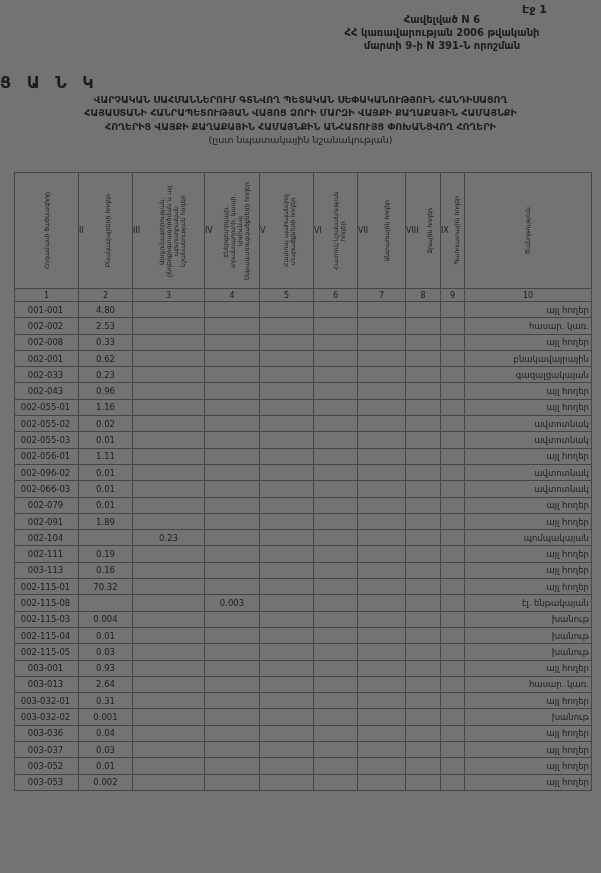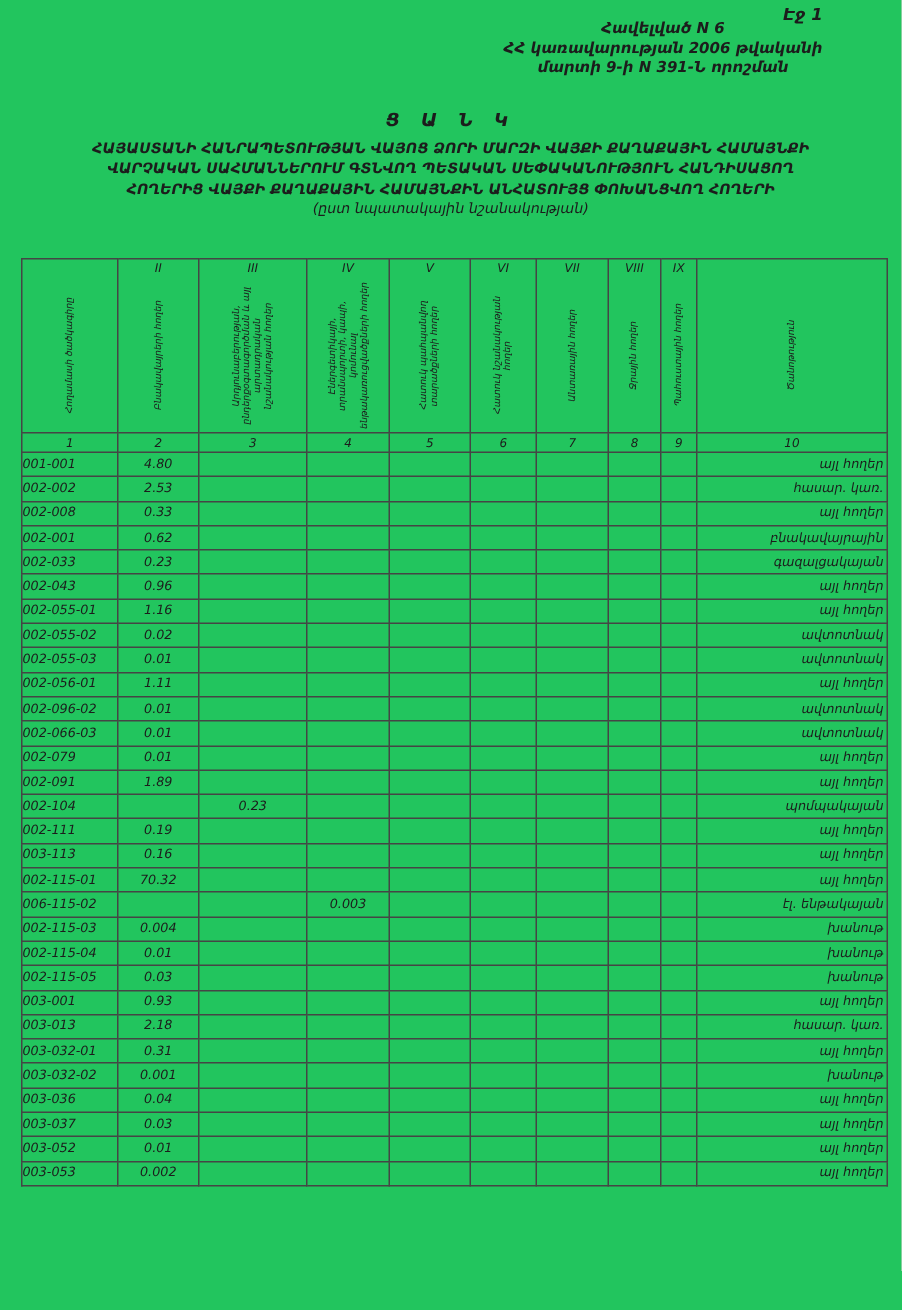--- a/index.html
+++ b/index.html
@@ -1,89 +1,88 @@
 <!DOCTYPE html>
 <html><head>
 <meta charset="utf-8">
 <style>
   html,body { margin:0; padding:0; background:#d8d8d4; }
   .page {
     position:relative;
     width:601px; height:873px;
     margin:0 auto;
-    background:#22c55e;
+    background:#737373;
     font-family:"DejaVu Sans", sans-serif;
     color:#1c1c1c;
     overflow:hidden;
-    font-style:italic;
   }
   .page-number {
     position:absolute; top:3px; left:522px;
     font-size:11px; font-weight:bold;
   }
   .appendix {
     position:absolute; top:13px; left:276px; width:332px;
     text-align:center; font-size:10px; font-weight:bold; line-height:1.3;
   }
   .doc-title {
     position:absolute; top:73px; left:0; width:100%;
-    text-align:center; font-size:12px; font-weight:bold; letter-spacing:5px;
+    font-size:16px; font-weight:bold; letter-spacing:5px;
   }
   .main-title {
     position:absolute; top:93px; left:18px; right:18px;
     text-align:center; font-size:9.5px; font-weight:bold; line-height:1.4;
   }
   .main-title .subtitle { font-weight:normal; }
   table.land {
     position:absolute; top:172px; left:14px;
     width:578px;
     border-collapse:collapse; table-layout:fixed;
     background:transparent;
   }
   table.land th, table.land td {
     border:1px solid #454545;
     font-weight:normal;
     overflow:hidden;
   }
   tr.header-row th { height:115px; vertical-align:top; padding:0; }
-  .hcell { display:flex; flex-direction:column; align-items:center; height:115px;justify-content:center; }
+  .hcell { display:flex; flex-direction:row; align-items:center; height:115px;justify-content:center; }
   .roman { height:12px; font-size:8px; line-height:12px; text-align:center; flex:0 0 auto; }
   .vertwrap { flex:1 1 auto; display:flex; align-items:center; justify-content:center; overflow:hidden; width:100%; }
   .vert {
     writing-mode:vertical-rl;
     transform:rotate(180deg);
     font-size:6.2px; line-height:1.15;
     max-height:100px;
     text-align:center;
     white-space:normal;
   }
   tr.num-row td { height:12px; font-size:8px; text-align:center; padding:0; }
   tbody tr td { height:15.3px; font-size:8.5px; padding:0 2px; }
-  td.code-cell  { text-align:left; padding-left:0; }
+  td.code-cell  { text-align:center; padding-left:0; }
   td.value-cell { text-align:center; }
   td.note-cell  { text-align:right; }
 </style>
 </head>
 <body>
 
 <div class="page">
 
   <div class="page-number">Էջ 1</div>
 
   <div class="appendix">
     <div>Հավելված N 6</div>
     <div>ՀՀ կառավարության 2006 թվականի</div>
     <div>մարտի 9-ի N 391-Ն որոշման</div>
   </div>
 
   <div class="doc-title">Ց Ա Ն Կ</div>
 
   <div class="main-title">
+    <div>ՎԱՐՉԱԿԱՆ ՍԱՀՄԱՆՆԵՐՈՒՄ ԳՏՆՎՈՂ ՊԵՏԱԿԱՆ ՍԵՓԱԿԱՆՈՒԹՅՈՒՆ ՀԱՆԴԻՍԱՑՈՂ</div>
     <div>ՀԱՅԱՍՏԱՆԻ ՀԱՆՐԱՊԵՏՈՒԹՅԱՆ ՎԱՅՈՑ ՁՈՐԻ ՄԱՐԶԻ ՎԱՅՔԻ ՔԱՂԱՔԱՅԻՆ ՀԱՄԱՅՆՔԻ</div>
-    <div>ՎԱՐՉԱԿԱՆ ՍԱՀՄԱՆՆԵՐՈՒՄ ԳՏՆՎՈՂ ՊԵՏԱԿԱՆ ՍԵՓԱԿԱՆՈՒԹՅՈՒՆ ՀԱՆԴԻՍԱՑՈՂ</div>
     <div>ՀՈՂԵՐԻՑ ՎԱՅՔԻ ՔԱՂԱՔԱՅԻՆ ՀԱՄԱՅՆՔԻՆ ԱՆՀԱՏՈՒՅՑ ՓՈԽԱՆՑՎՈՂ ՀՈՂԵՐԻ</div>
     <div class="subtitle">(ըստ նպատակային նշանակության)</div>
   </div>
 
   <table class="land">
     <colgroup>
       <col style="width:64px">
         <col style="width:54px">
         <col style="width:72px">
       <col style="width:55px">
@@ -401,21 +400,21 @@
           <td class="value-cell"></td>
           <td class="value-cell"></td>
           <td class="value-cell"></td>
           <td class="value-cell"></td>
           <td class="value-cell"></td>
           <td class="value-cell"></td>
           <td class="value-cell"></td>
           <td class="note-cell">այլ հողեր</td>
         </tr>
         <tr>
-          <td class="code-cell">006-115-02</td>
+          <td class="code-cell">002-115-08</td>
           <td class="value-cell"></td>
           <td class="value-cell"></td>
           <td class="value-cell">0.003</td>
           <td class="value-cell"></td>
           <td class="value-cell"></td>
           <td class="value-cell"></td>
           <td class="value-cell"></td>
           <td class="value-cell"></td>
           <td class="note-cell">էլ. ենթակայան</td>
         </tr>
@@ -462,21 +461,21 @@
           <td class="value-cell"></td>
           <td class="value-cell"></td>
           <td class="value-cell"></td>
           <td class="value-cell"></td>
           <td class="value-cell"></td>
           <td class="value-cell"></td>
           <td class="note-cell">այլ հողեր</td>
         </tr>
         <tr>
           <td class="code-cell">003-013</td>
-          <td class="value-cell">2.18</td>
+          <td class="value-cell">2.64</td>
           <td class="value-cell"></td>
           <td class="value-cell"></td>
           <td class="value-cell"></td>
           <td class="value-cell"></td>
           <td class="value-cell"></td>
           <td class="value-cell"></td>
           <td class="value-cell"></td>
           <td class="note-cell">հասար. կառ.</td>
         </tr>
         <tr>

